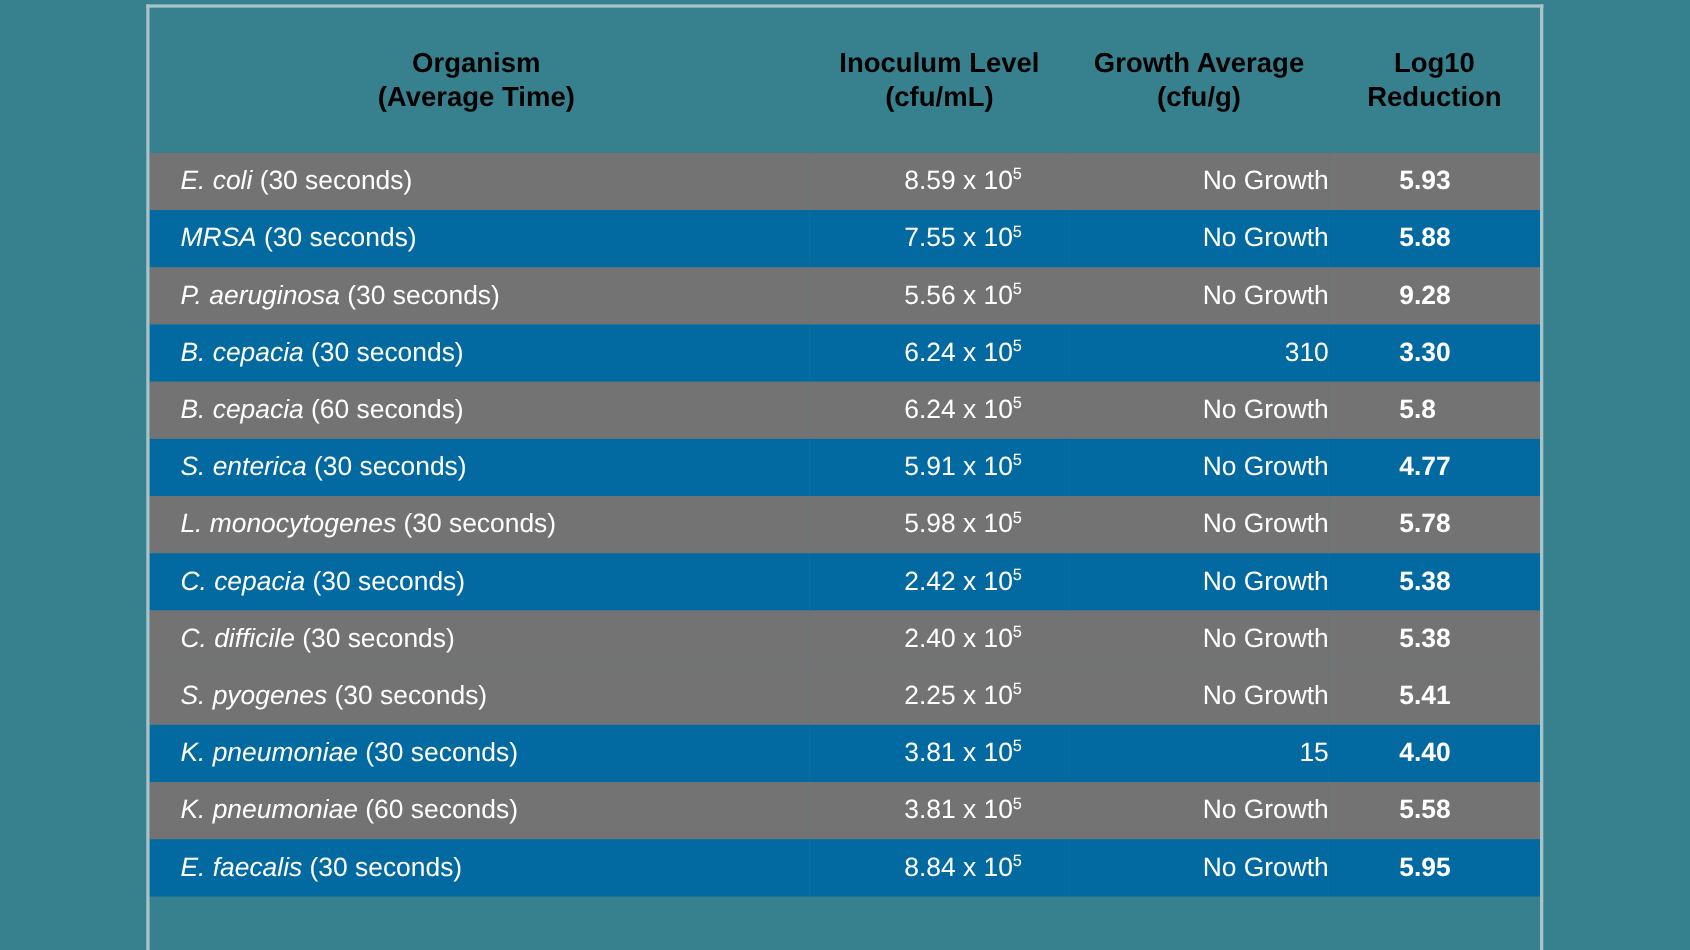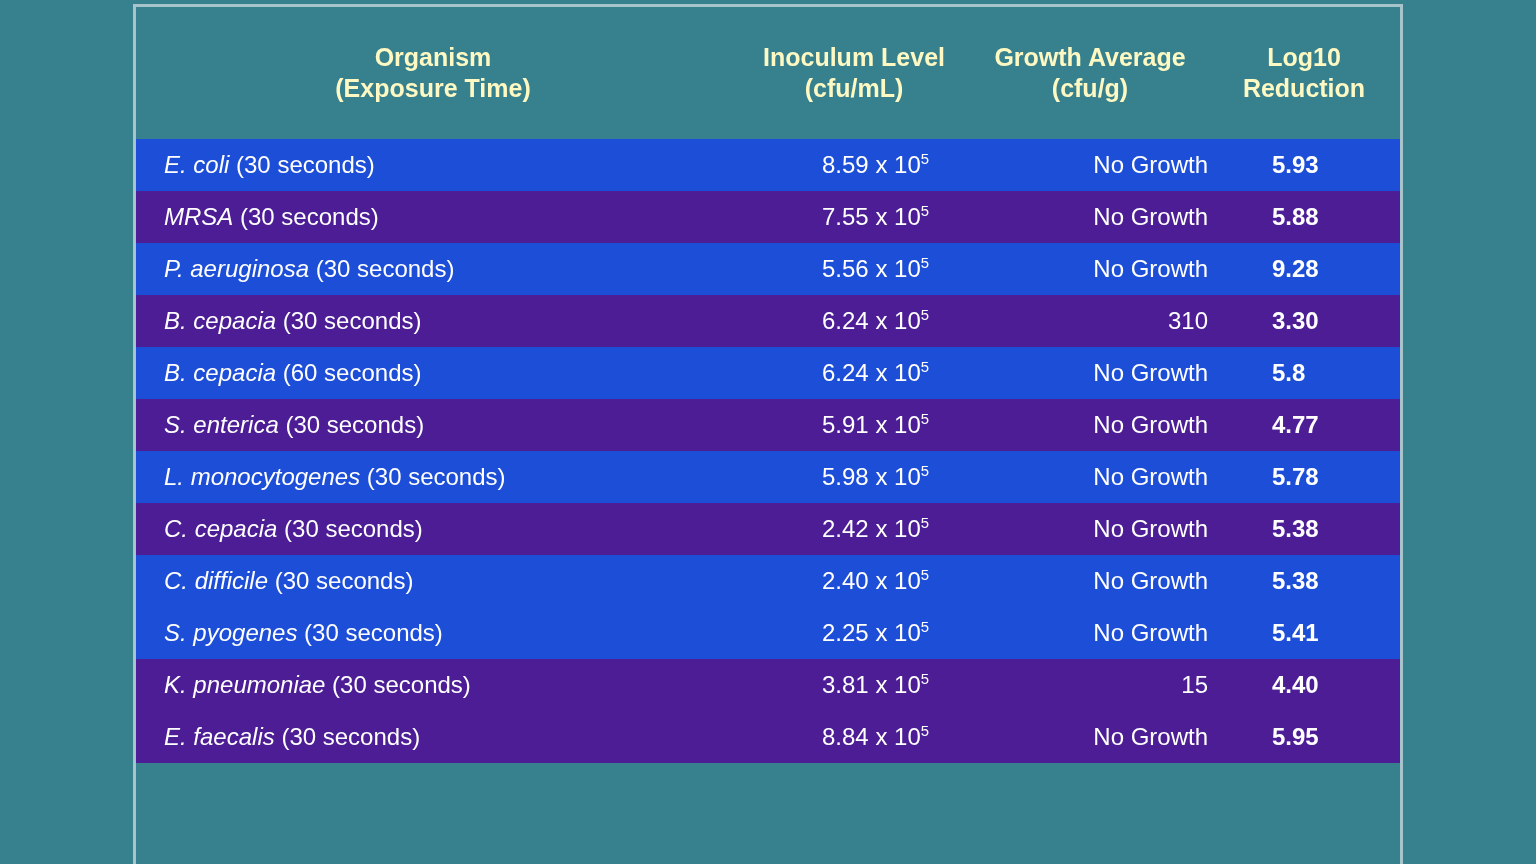--- a/index.html
+++ b/index.html
@@ -39,37 +39,37 @@
   
   thead th {
     background: #37818f;
     height: 132px;
     vertical-align: middle;
     font-weight: bold;
     font-size: 25px;
     line-height: 1.25;
     padding: 0 6px;
     text-align: center;
-    color: #fef9c3;
+    color: #000000;
     border: 0;
   }
   th .hdr-line { display: block; white-space: nowrap; }
 
   .col-organism   { width: 600px; }
   .col-inoculum   { width: 236px; }
   .col-growth     { width: 236px; }
   .col-log10      { width: 192px; }
 
   
   th.col-organism { text-align: center; padding-left: 0; }
 
   
   tbody tr { height: 52px; }
-  tbody tr.row-alt  td { background: #1d4ed8; }
-  tbody tr.row-base td { background: #4c1d95; }
+  tbody tr.row-alt  td { background: #737373; }
+  tbody tr.row-base td { background: #0369a1; }
 
   tbody td {
     font-size: 24px;
     line-height: 1.1;
     color: #ffffff;
     padding: 0;
     vertical-align: middle;
     border: 0;
     white-space: nowrap;
   }
@@ -97,21 +97,21 @@
     <colgroup>
       <col class="col-organism">
       <col class="col-inoculum">
       <col class="col-growth">
       <col class="col-log10">
     </colgroup>
     <thead>
       <tr>
         <th class="col-organism">
           <span class="hdr-line">Organism</span>
-          <span class="hdr-line">(Exposure Time)</span>
+          <span class="hdr-line">(Average Time)</span>
         </th>
         <th class="col-inoculum">
           <span class="hdr-line">Inoculum Level</span>
           <span class="hdr-line">(cfu/mL)</span>
         </th>
         <th class="col-growth">
           <span class="hdr-line">Growth Average</span>
           <span class="hdr-line">(cfu/g)</span>
         </th>
         <th class="col-log10">
@@ -180,20 +180,26 @@
           <td class="cell-inoculum"><span class="sci-base">2.25 x 10</span><sup class="sci-exp">5</sup></td>
           <td class="cell-growth">No Growth</td>
           <td class="cell-log10">5.41</td>
         </tr>
         <tr class="row-base">
           <td class="cell-organism"><span class="organism-name">K. pneumoniae</span><span class="organism-meta"> (30 seconds)</span></td>
           <td class="cell-inoculum"><span class="sci-base">3.81 x 10</span><sup class="sci-exp">5</sup></td>
           <td class="cell-growth">15</td>
           <td class="cell-log10">4.40</td>
         </tr>
+        <tr class="row-alt">
+          <td class="cell-organism"><span class="organism-name">K. pneumoniae</span><span class="organism-meta"> (60 seconds)</span></td>
+          <td class="cell-inoculum"><span class="sci-base">3.81 x 10</span><sup class="sci-exp">5</sup></td>
+          <td class="cell-growth">No Growth</td>
+          <td class="cell-log10">5.58</td>
+        </tr>
         <tr class="row-base">
           <td class="cell-organism"><span class="organism-name">E. faecalis</span><span class="organism-meta"> (30 seconds)</span></td>
           <td class="cell-inoculum"><span class="sci-base">8.84 x 10</span><sup class="sci-exp">5</sup></td>
           <td class="cell-growth">No Growth</td>
           <td class="cell-log10">5.95</td>
         </tr>
       </tbody>
   </table>
 </div>
 

